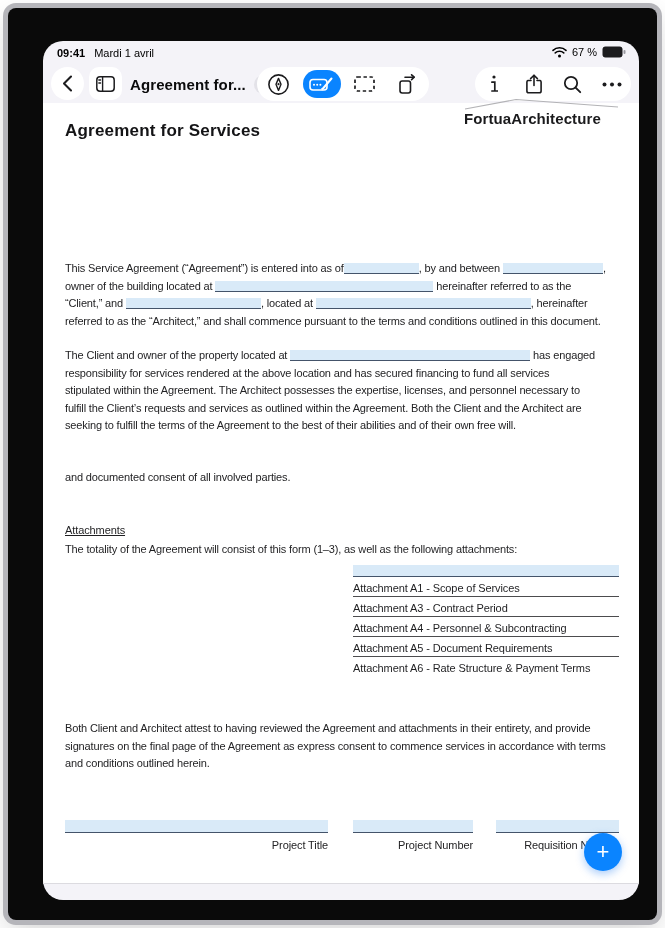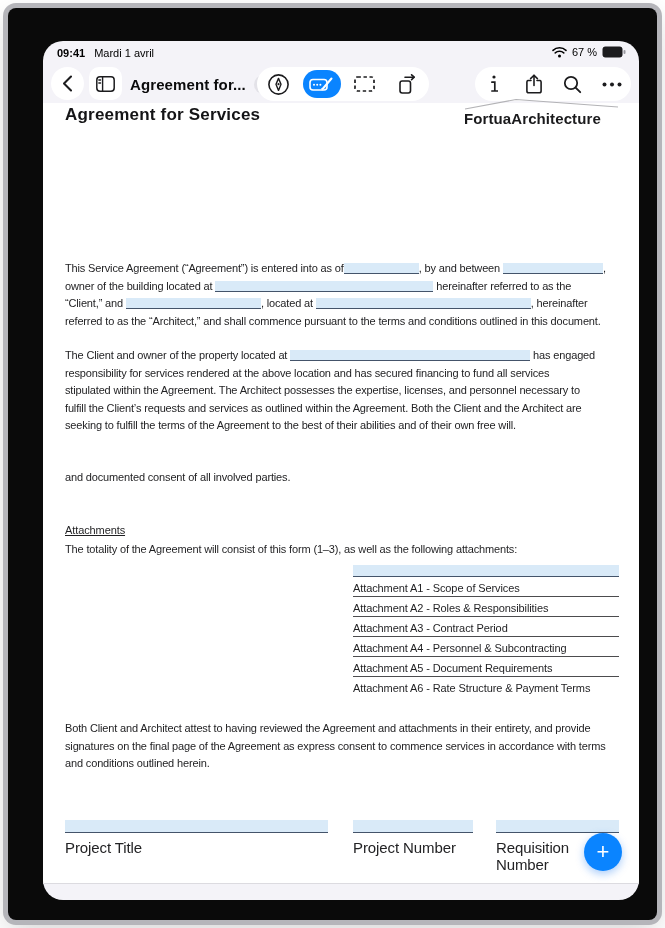--- a/index.html
+++ b/index.html
@@ -35,41 +35,41 @@
   .pill { position:absolute; top:2px; height:34px; background:#ffffff; border-radius:17px;
           display:flex; align-items:center; justify-content:space-around; }
   .tools-pill { left:214px; width:172px; }
   .actions-pill { left:432px; width:156px; }
   .tool-slot { display:flex; align-items:center; justify-content:center; width:38px; height:34px; }
   .autofill-active { background:#0a84ff; border-radius:15px; width:46px; height:28px; display:flex; align-items:center; justify-content:center; }
 
   
   .page { position:absolute; left:0; top:62px; width:596px; height:781px; background:#ffffff;
           border-bottom:1px solid #dcdbe0; color:#1f1f21; }
-  .doc-heading { position:absolute; left:22px; top:2px; font-size:17px; font-weight:700; color:#141416; letter-spacing:.2px; }
+  .doc-heading { position:absolute; left:22px; top:18px; font-size:17px; font-weight:700; color:#141416; letter-spacing:.2px; }
   .logo { position:absolute; right:20px; top:-6px; width:155px; text-align:left; }
   .logo svg { display:block; margin-left:auto; }
   .logo-text { font-size:15px; font-weight:700; color:#1a1a1c; letter-spacing:.1px; margin-top:0px; }
 
   .para { position:absolute; left:22px; width:554px; font-size:11px; line-height:17.5px; color:#232325; }
   .para .line { white-space:nowrap; height:17.5px; letter-spacing:-0.15px; }
   .blank { display:inline-block; height:11px; background:#d9eaf8; border-bottom:1.4px solid #44546a; transform:translateY(2px); }
 
   .attach-heading { position:absolute; left:22px; top:421px; font-size:11px; text-decoration:underline; letter-spacing:-0.1px; }
   .attach-intro { position:absolute; left:22px; top:440px; font-size:11px; letter-spacing:-0.15px; white-space:nowrap; }
 
   .attach-table { position:absolute; left:310px; top:462px; width:266px; }
   .attach-blank { height:12px; background:#d9eaf8; border-bottom:1.5px solid #44546a; }
   .attach-row { font-size:11px; letter-spacing:-0.1px; padding:4.5px 0 2.5px 0; border-bottom:1px solid #4c4c4e; white-space:nowrap; }
   .attach-rows .attach-row:last-child { border-bottom:none; }
 
   .fields-row { position:absolute; left:22px; top:717px; width:554px; }
   .field { position:absolute; top:0; }
   .field-box { height:13px; background:#d9eaf8; border-bottom:1.5px solid #44546a; }
-  .field-label { font-size:15px; margin-top:6px; letter-spacing:-0.1px; color:#232325; }
+  .field-label { font-size:11px; margin-top:6px; letter-spacing:-0.1px; color:#232325;text-align:right; }
   .field-title { left:0; width:263px; }
   .field-number { left:288px; width:120px; }
   .field-req { left:431px; width:123px; }
 
   .fab { position:absolute; left:541px; top:792px; width:38px; height:38px; border-radius:50%;
          background:#0a84ff; color:#fff; display:flex; align-items:center; justify-content:center;
          font-size:22px; font-weight:400; box-shadow:0 3px 8px rgba(10,110,240,.35); }
 
   svg { display:block; }
 </style>
@@ -236,21 +236,20 @@
             <div class="line"><span>and documented consent of all involved parties.</span></div>
           </div>
 
         <div class="attach-heading">Attachments</div>
         <div class="attach-intro">The totality of the Agreement will consist of this form (1–3), as well as the following attachments:</div>
 
         <div class="attach-table">
           <div class="attach-blank"></div>
           <div class="attach-rows">
               <div class="attach-row">Attachment A1 - Scope of Services</div>
-              <div class="attach-row">Attachment A2 - Roles &amp; Responsibilities</div>
               <div class="attach-row">Attachment A3 - Contract Period</div>
               <div class="attach-row">Attachment A4 - Personnel &amp; Subcontracting</div>
               <div class="attach-row">Attachment A5 - Document Requirements</div>
               <div class="attach-row">Attachment A6 - Rate Structure &amp; Payment Terms</div>
             </div>
         </div>
 
         <div class="para" style="top:617px">
             <div class="line"><span>Both Client and Architect attest to having reviewed the Agreement and attachments in their entirety, and provide</span></div>
             <div class="line"><span>signatures on the final page of the Agreement as express consent to commence services in accordance with terms</span></div>

